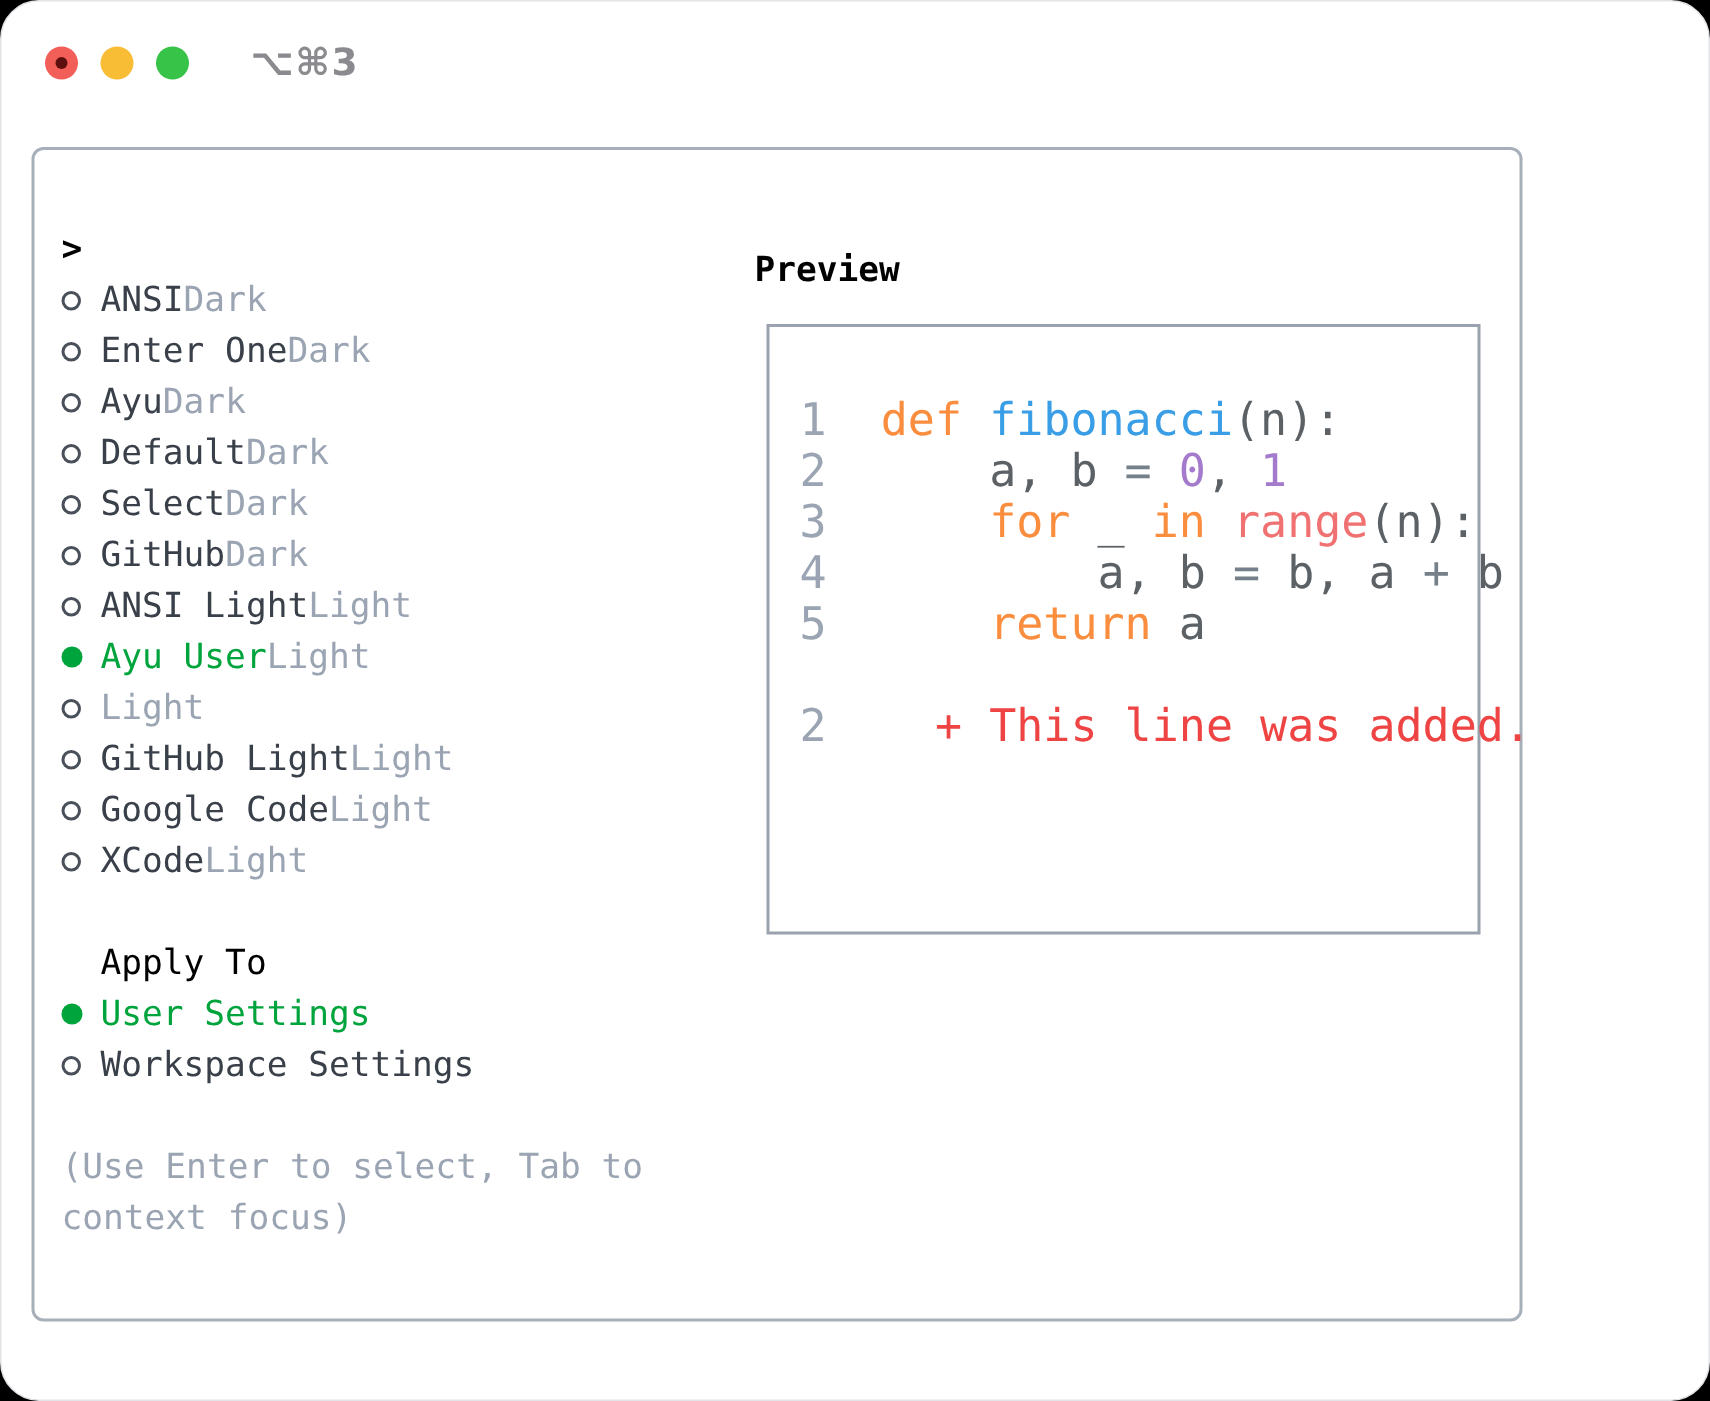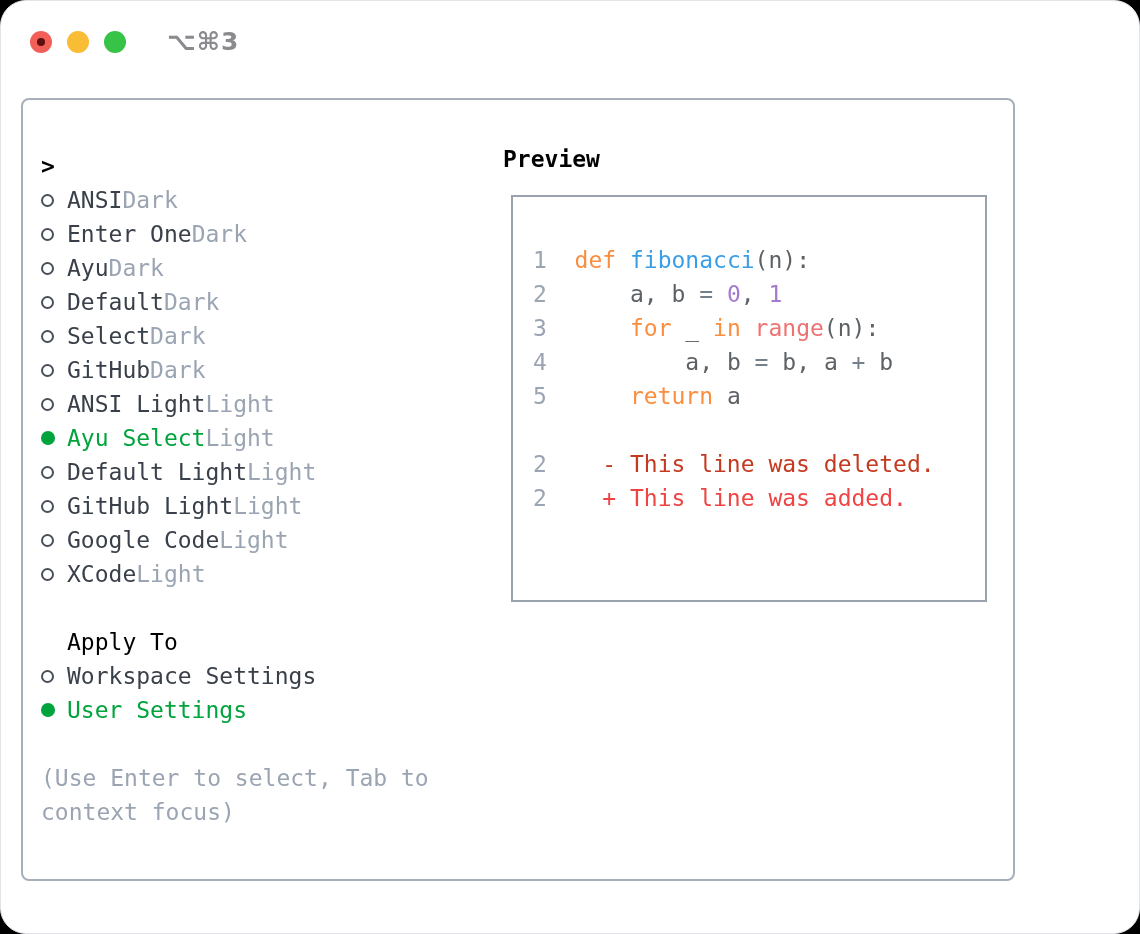--- a/index.html
+++ b/index.html
@@ -19,41 +19,41 @@
   .shortcut{
     margin-left:26px;font-family:"DejaVu Sans", sans-serif;font-size:25px;font-weight:600;
     color:var(--shortcut);letter-spacing:1px;
   }
   
   .panel{
     position:absolute;left:20px;top:97px;width:994px;height:783px;box-sizing:border-box;
     border:2px solid var(--panel_border);border-radius:8px;display:flex;background:#fff;
   }
   .left-col{width:460px;box-sizing:border-box;padding:49px 0 0 18px;font-size:23px;line-height:34px;}
-  .right-col{flex:1;box-sizing:border-box;padding:42px 0 0 20px;font-size:23px;line-height:34px;}
+  .right-col{flex:1;box-sizing:border-box;padding:63px 0 0 20px;font-size:23px;line-height:34px;}
   
   .row{display:flex;height:34px;align-items:center;white-space:pre;}
   .marker{width:26px;display:flex;align-items:center;flex:none;}
   .caret{font-weight:bold;color:#000;}
   .dot-ring{width:9px;height:9px;border:2px solid var(--ring);border-radius:50%;display:inline-block;}
   .dot-filled{width:14px;height:14px;background:var(--accent_green);border-radius:50%;display:inline-block;}
   .hdr{font-weight:bold;color:#000;}
   .hdr-plain{color:#000;}
   .theme-name{color:var(--item_text);}
   .row.selected .theme-name{color:var(--accent_green);}
   .variant{color:var(--muted);}
   .spacer{height:34px;}
   .help{color:var(--muted);width:442px;margin-top:0;}
   
   .preview-title-row{height:34px;display:flex;align-items:center;}
   .preview-box{
     margin-top:19px;margin-left:8px;width:476px;height:407px;box-sizing:border-box;
     border:2px solid var(--preview_border);padding:46px 0 0 20px;background:#fff;
   }
-  .cl{white-space:pre;height:34px;line-height:34px;font-size:23px;}
+  .cl{white-space:pre;height:34px;line-height:34px;font-size:30px;}
 </style>
 </head>
 <body>
 
 <div class="window">
 
   <div class="titlebar">
     <span class="tl-dot red"></span>
     <span class="tl-dot yellow"></span>
     <span class="tl-dot green"></span>
@@ -68,54 +68,53 @@
       </div>
 
       <div id="theme-list">
           <div class="row"><span class="marker"><span class="dot-ring"></span></span><span class="theme-name">ANSI</span> <span class="variant">Dark</span></div>
           <div class="row"><span class="marker"><span class="dot-ring"></span></span><span class="theme-name">Enter One</span> <span class="variant">Dark</span></div>
           <div class="row"><span class="marker"><span class="dot-ring"></span></span><span class="theme-name">Ayu</span> <span class="variant">Dark</span></div>
           <div class="row"><span class="marker"><span class="dot-ring"></span></span><span class="theme-name">Default</span> <span class="variant">Dark</span></div>
           <div class="row"><span class="marker"><span class="dot-ring"></span></span><span class="theme-name">Select</span> <span class="variant">Dark</span></div>
           <div class="row"><span class="marker"><span class="dot-ring"></span></span><span class="theme-name">GitHub</span> <span class="variant">Dark</span></div>
           <div class="row"><span class="marker"><span class="dot-ring"></span></span><span class="theme-name">ANSI Light</span> <span class="variant">Light</span></div>
-          <div class="row selected"><span class="marker"><span class="dot-filled"></span></span><span class="theme-name">Ayu Select</span> <span class="variant">Light</span></div>
-          <div class="row"><span class="marker"><span class="dot-ring"></span></span><span class="theme-name">Default Light</span> <span class="variant">Light</span></div>
+          <div class="row selected"><span class="marker"><span class="dot-filled"></span></span><span class="theme-name">Ayu User</span> <span class="variant">Light</span></div>
+          <div class="row"><span class="marker"><span class="dot-ring"></span></span> <span class="variant">Light</span></div>
           <div class="row"><span class="marker"><span class="dot-ring"></span></span><span class="theme-name">GitHub Light</span> <span class="variant">Light</span></div>
           <div class="row"><span class="marker"><span class="dot-ring"></span></span><span class="theme-name">Google Code</span> <span class="variant">Light</span></div>
           <div class="row"><span class="marker"><span class="dot-ring"></span></span><span class="theme-name">XCode</span> <span class="variant">Light</span></div>
         </div>
 
       <div class="spacer"></div>
 
       <div class="row">
         <span class="marker"></span>
         <span class="hdr-plain">Apply To</span>
       </div>
 
       <div id="apply-list">
+          <div class="row selected"><span class="marker"><span class="dot-filled"></span></span><span class="theme-name">User Settings</span></div>
           <div class="row"><span class="marker"><span class="dot-ring"></span></span><span class="theme-name">Workspace Settings</span></div>
-          <div class="row selected"><span class="marker"><span class="dot-filled"></span></span><span class="theme-name">User Settings</span></div>
         </div>
 
       <div class="spacer"></div>
 
       <div class="help">(Use Enter to select, Tab to context focus)</div>
     </div>
 
     <div class="right-col">
       <div class="preview-title-row">
         <span class="hdr">Preview</span>
       </div>
       <div class="preview-box" id="preview-code">
           <div class="cl"><span class="ln" style="color: rgb(154, 164, 178);">1</span><span class="tok" style="color: rgb(92, 97, 102);">  </span><span class="tok" style="color: rgb(250, 141, 62);">def</span><span class="tok" style="color: rgb(92, 97, 102);"> </span><span class="tok" style="color: rgb(57, 158, 230);">fibonacci</span><span class="tok" style="color: rgb(92, 97, 102);">(n):</span></div>
           <div class="cl"><span class="ln" style="color: rgb(154, 164, 178);">2</span><span class="tok" style="color: rgb(92, 97, 102);">      </span><span class="tok" style="color: rgb(92, 97, 102);">a</span><span class="tok" style="color: rgb(92, 97, 102);">, </span><span class="tok" style="color: rgb(92, 97, 102);">b</span><span class="tok" style="color: rgb(118, 128, 138);"> = </span><span class="tok" style="color: rgb(163, 122, 204);">0</span><span class="tok" style="color: rgb(92, 97, 102);">, </span><span class="tok" style="color: rgb(163, 122, 204);">1</span></div>
           <div class="cl"><span class="ln" style="color: rgb(154, 164, 178);">3</span><span class="tok" style="color: rgb(92, 97, 102);">      </span><span class="tok" style="color: rgb(250, 141, 62);">for</span><span class="tok" style="color: rgb(92, 97, 102);"> _ </span><span class="tok" style="color: rgb(250, 141, 62);">in</span><span class="tok" style="color: rgb(92, 97, 102);"> </span><span class="tok" style="color: rgb(240, 113, 113);">range</span><span class="tok" style="color: rgb(92, 97, 102);">(n):</span></div>
           <div class="cl"><span class="ln" style="color: rgb(154, 164, 178);">4</span><span class="tok" style="color: rgb(92, 97, 102);">          </span><span class="tok" style="color: rgb(92, 97, 102);">a</span><span class="tok" style="color: rgb(92, 97, 102);">, </span><span class="tok" style="color: rgb(92, 97, 102);">b</span><span class="tok" style="color: rgb(118, 128, 138);"> = </span><span class="tok" style="color: rgb(92, 97, 102);">b</span><span class="tok" style="color: rgb(92, 97, 102);">, </span><span class="tok" style="color: rgb(92, 97, 102);">a</span><span class="tok" style="color: rgb(118, 128, 138);"> + </span><span class="tok" style="color: rgb(92, 97, 102);">b</span></div>
           <div class="cl"><span class="ln" style="color: rgb(154, 164, 178);">5</span><span class="tok" style="color: rgb(92, 97, 102);">      </span><span class="tok" style="color: rgb(250, 141, 62);">return</span><span class="tok" style="color: rgb(92, 97, 102);"> </span><span class="tok" style="color: rgb(92, 97, 102);">a</span></div>
           <div class="cl"><span class="ln" style="color: rgb(154, 164, 178);"></span></div>
-          <div class="cl"><span class="ln" style="color: rgb(154, 164, 178);">2</span><span class="tok" style="color: rgb(196, 58, 32);">    - This line was deleted.</span></div>
           <div class="cl"><span class="ln" style="color: rgb(154, 164, 178);">2</span><span class="tok" style="color: #ef4444;">    + This line was added.</span></div>
         </div>
     </div>
 
   </div>
 </div>
 
 </body></html>

